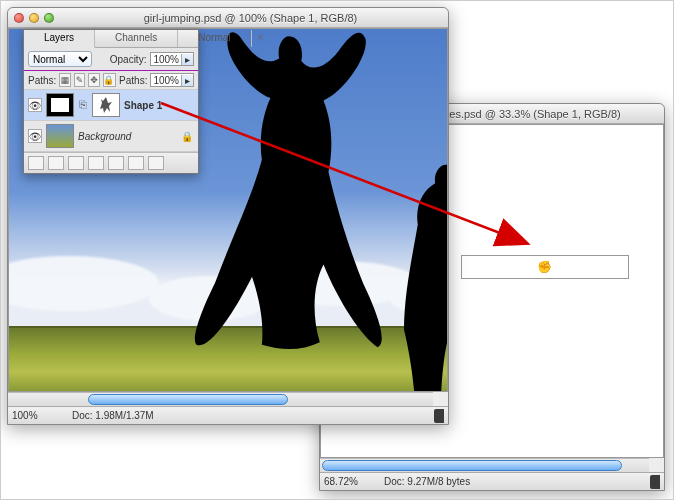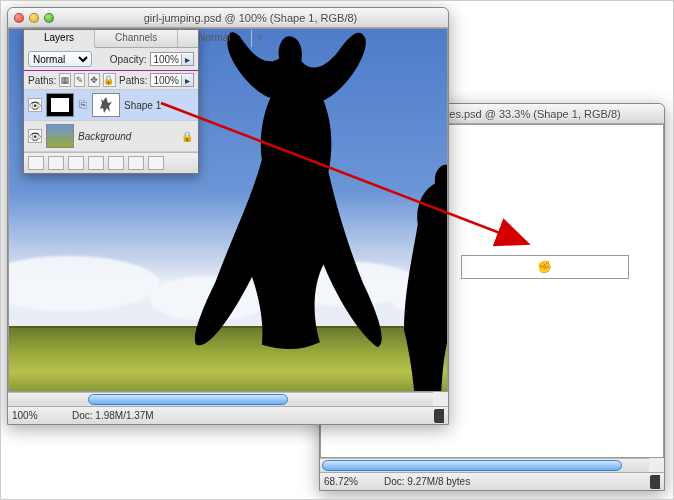--- a/index.html
+++ b/index.html
@@ -136,21 +136,21 @@
     border-bottom:1px solid #ccc;
   }
   .layer.selected{background:#c6d8f7;}
   .eye{width:14px;height:14px;border:1px solid #aaa;background:#fff;display:flex;align-items:center;justify-content:center;}
   .thumb-s{width:28px;height:24px;border:1px solid #888;background:#fff;display:flex;align-items:center;justify-content:center;overflow:hidden;}
   .thumb-s.mask{background:#000;}
   .thumb-s.mask .inner{width:18px;height:14px;background:#fff;}
   .thumb-s.shape svg{width:20px;height:20px;}
   .thumb-s.bg{background:linear-gradient(#6b95d6,#9aa93b);}
   .link{width:10px;text-align:center;color:#555;}
-  .layer .name{font-weight:normal;}
+  .layer .name{font-weight:bold;}
   .layer.bglayer .name{font-style:italic;font-weight:normal;}
   .layer.bglayer .lockico{margin-left:auto;color:#666;}
   .lp-footer{
     display:flex; gap:4px; padding:3px 4px;
     background:linear-gradient(#f0f0f0,#dcdcdc);
     border-top:1px solid #bbb;
   }
   .lp-footer .fico{width:16px;height:14px;border:1px solid #aaa;background:#f4f4f4;}
 
   

